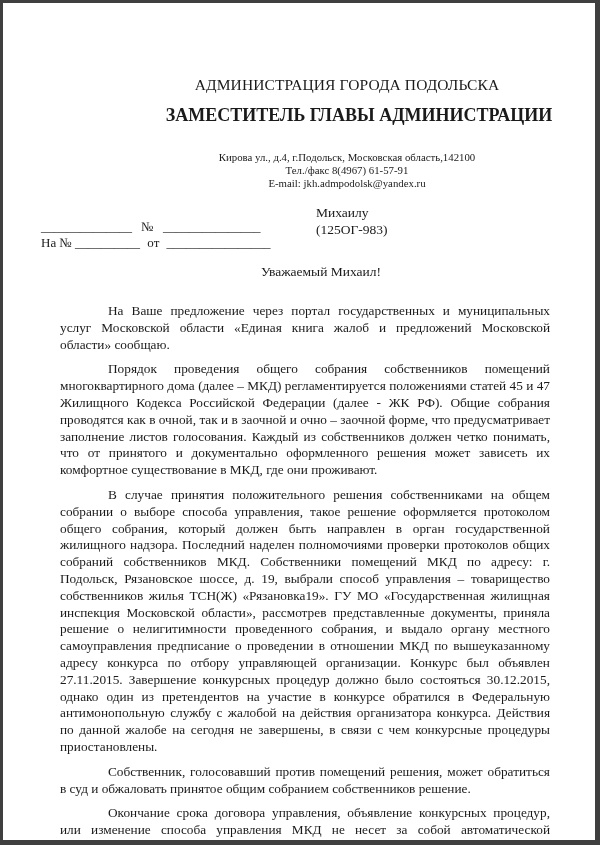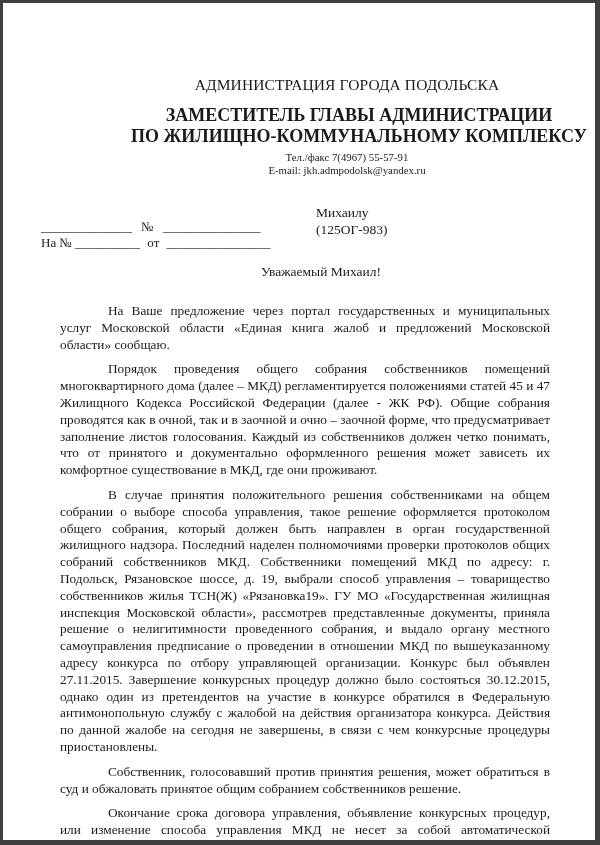--- a/index.html
+++ b/index.html
@@ -51,25 +51,25 @@
 </style>
 </head>
 <body>
 
 <div class="page">
 
   <div class="hdr-org">АДМИНИСТРАЦИЯ ГОРОДА ПОДОЛЬСКА</div>
 
   <div class="hdr-title">
     <div>ЗАМЕСТИТЕЛЬ ГЛАВЫ АДМИНИСТРАЦИИ</div>
-    <div>ПО ЖИЛИЩНО-КОММУНАЛЬНОМУ КОМПЛЕКСУ</div>
   </div>
 
   <div class="hdr-contact">
-    <div>Тел./факс 7(4967) 55-57-91</div>
+    <div>Кирова ул., д.4, г.Подольск, Московская область,142100</div>
+    <div>Тел./факс 8(4967) 61-57-91</div>
     <div>E-mail: jkh.admpodolsk@yandex.ru</div>
   </div>
 
   <div class="reg" style="left:38px; top:203px;margin-top:13px;">
     <span>______________</span>
     <span style="margin:0 6px;">№</span>
     <span>_______________</span>
   </div>
 
   <div class="reg" style="left:38px; top:232px;">
@@ -83,17 +83,17 @@
     <div>Михаилу</div>
     <div>(125ОГ-983)</div>
   </div>
 
   <div class="salutation">Уважаемый Михаил!</div>
 
   <div class="body-text">
     <p>На Ваше предложение через портал государственных и муниципальных услуг Московской области «Единая книга жалоб и предложений Московской области» сообщаю.</p>
     <p>Порядок проведения общего собрания собственников помещений многоквартирного дома (далее – МКД) регламентируется положениями статей 45 и 47 Жилищного Кодекса Российской Федерации (далее - ЖК РФ). Общие собрания проводятся как в очной, так и в заочной и очно – заочной форме, что предусматривает заполнение листов голосования. Каждый из собственников должен четко понимать, что от принятого и документально оформленного решения может зависеть их комфортное существование в МКД, где они проживают.</p>
     <p>В случае принятия положительного решения собственниками на общем собрании о выборе способа управления, такое решение оформляется протоколом общего собрания, который должен быть направлен в орган государственной жилищного надзора. Последний наделен полномочиями проверки протоколов общих собраний собственников МКД. Собственники помещений МКД по адресу: г. Подольск, Рязановское шоссе, д. 19, выбрали способ управления – товарищество собственников жилья ТСН(Ж) «Рязановка19». ГУ МО «Государственная жилищная инспекция Московской области», рассмотрев представленные документы, приняла решение о нелигитимности проведенного собрания, и выдало органу местного самоуправления предписание о проведении в отношении МКД по вышеуказанному адресу конкурса по отбору управляющей организации. Конкурс был объявлен 27.11.2015. Завершение конкурсных процедур должно было состояться 30.12.2015, однако один из претендентов на участие в конкурсе обратился в Федеральную антимонопольную службу с жалобой на действия организатора конкурса. Действия по данной жалобе на сегодня не завершены, в связи с чем конкурсные процедуры приостановлены.</p>
-    <p>Собственник, голосовавший против принятия решения, может обратиться в суд и обжаловать принятое общим собранием собственников решение.</p>
+    <p>Собственник, голосовавший против помещений решения, может обратиться в суд и обжаловать принятое общим собранием собственников решение.</p>
     <p>Окончание срока договора управления, объявление конкурсных процедур, или изменение способа управления МКД не несет за собой автоматической возможности оставления какого-либо МКД без управления или содержания, так как одной из функций управления является предоставление коммунальных услуг гражданам, что в свою очередь возможно только путем заключения договоров на</p>
   </div>
 
 </div>
 
 </body></html>

